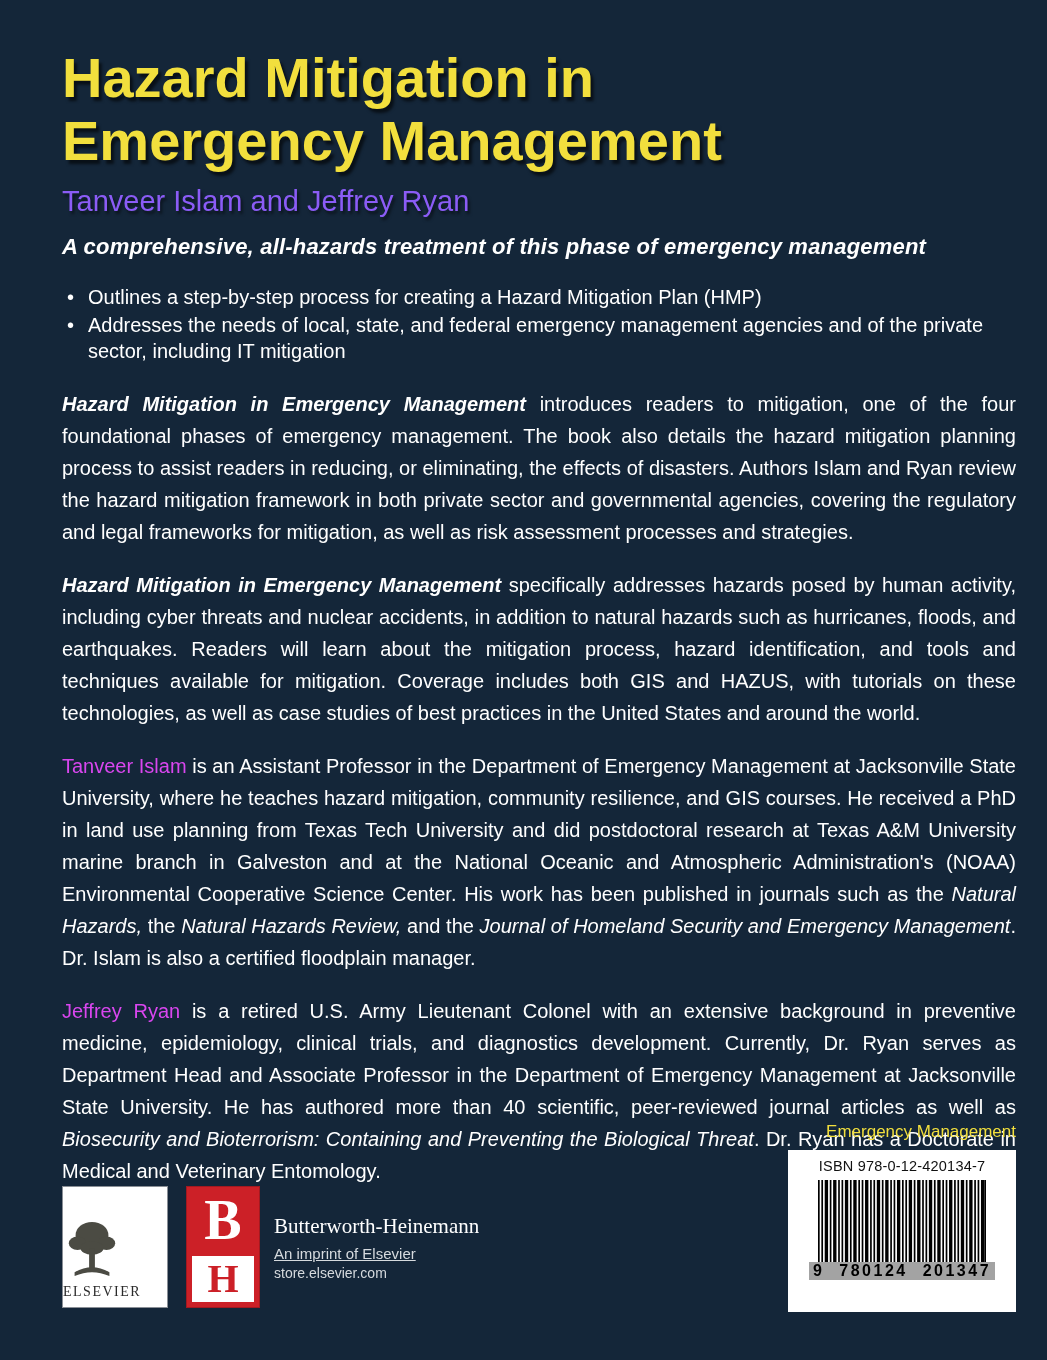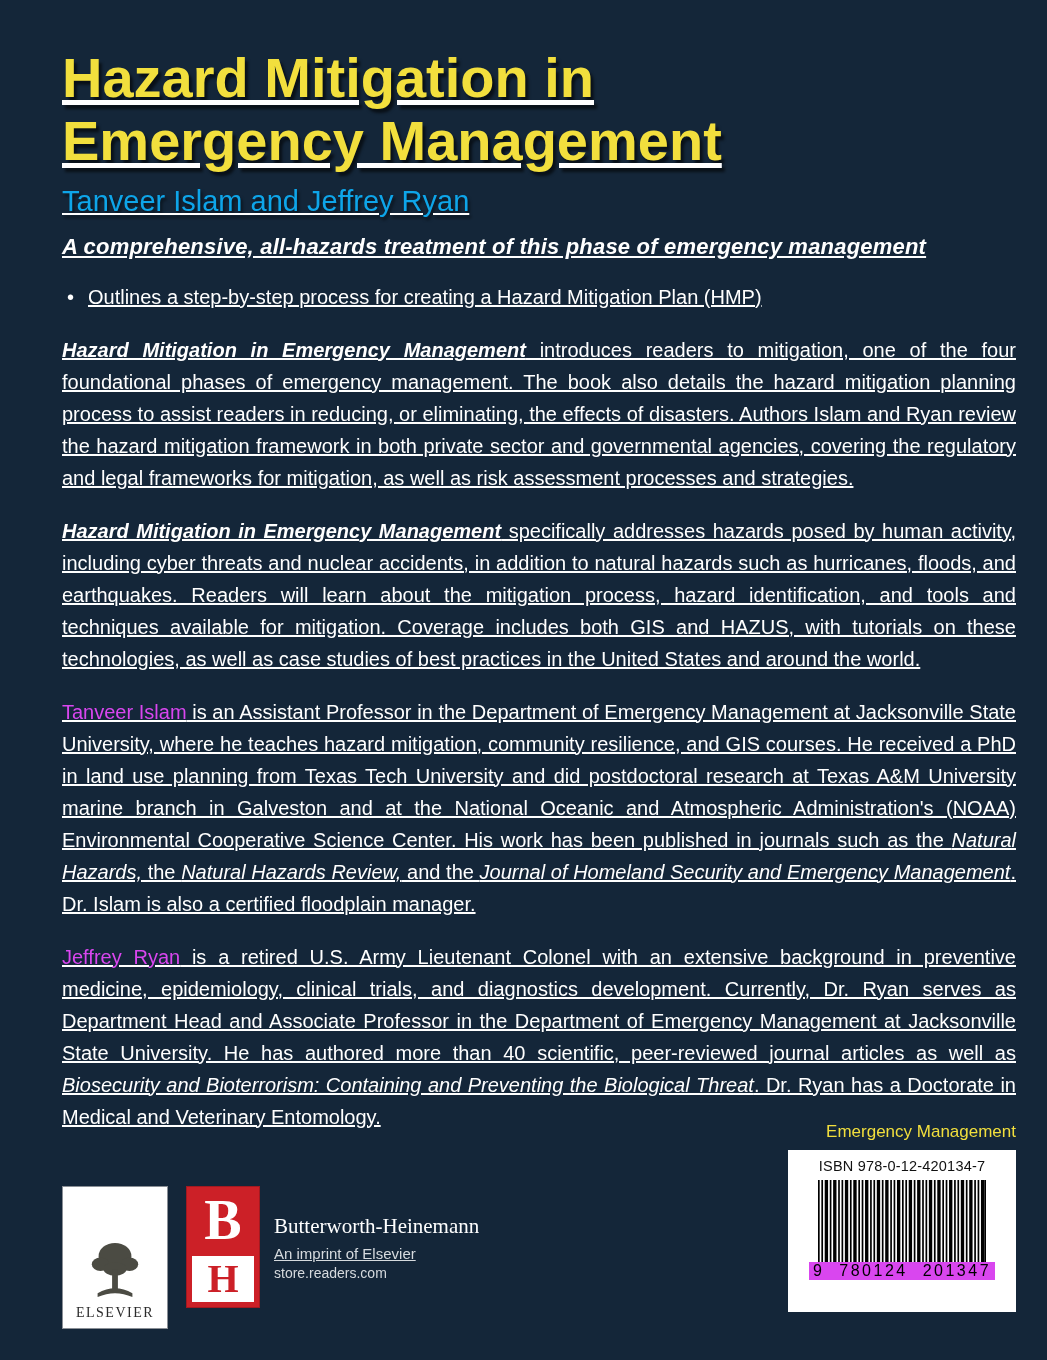--- a/index.html
+++ b/index.html
@@ -5,34 +5,34 @@
   * { margin:0; padding:0; box-sizing:border-box; }
   html,body { width:1047px; height:1360px; }
   body {
     background: linear-gradient(155deg, #172c44 0%, #142639 55%, #1121331 100%), #142639;
     background-color:#142639;
     font-family:"Liberation Sans", sans-serif;
     color:#ffffff;
     overflow:hidden;
     position:relative;
   }
-  .cover { padding:46px 31px 0 62px;text-decoration:underline; }
+  .cover { padding:46px 31px 0 62px; }
 
   .title {
     color:#F2DF3D;
     font-size:56px;
     font-weight:bold;
     line-height:1.13;
     text-shadow:3px 4px 3px rgba(0,0,0,0.6);
     margin-bottom:12px;
   }
   .tline { display:block; }
 
   .authors {
-    color:#0ea5e9;
+    color:#8b5cf6;
     font-size:29px;
     margin-bottom:16px;
     text-shadow:2px 3px 3px rgba(0,0,0,0.5);
   }
 
   .tagline {
     font-style:italic;
     font-weight:bold;
     font-size:22px;
     margin-bottom:24px;
@@ -77,26 +77,26 @@
     position:absolute;
     left:62px;
     right:31px;
     bottom:48px;
     height:162px;
   }
 
   .elsevier-box {
     position:absolute;
     left:0; top:36px;
-    width:106px; height:143px;
+    width:106px; height:122px;
     background:#ffffff;
     border:1px solid #8a8f96;
     display:flex;
     flex-direction:column;
-    align-items:center;
+    align-items:flex-start;
     justify-content:flex-end;
     padding-bottom:7px;
   }
   .elsevier-tree { margin-bottom:4px; }
   .elsevier-word {
     font-family:"Liberation Serif", serif;
     font-size:14px;
     letter-spacing:1.5px;
     color:#2b2b2b;
   }
@@ -167,47 +167,49 @@
   }
   .isbn {
     font-size:14.5px;
     color:#111111;
     margin-bottom:6px;
     letter-spacing:0.2px;
   }
   .bars { display:block; margin:0 auto; }
   .digits {
     display:inline-block;
-    background:#d946ef;
+    background:#a3a3a3;
     margin-top:-16px;
     position:relative;
     padding:0 4px;
     font-size:16px;
     letter-spacing:2.5px;
     word-spacing:8px;
     color:#000000;
     white-space:pre;
+    font-weight:bold;
   }
 </style>
 </head>
 <body>
 
 <div class="cover">
 
   <h1 class="title">
     <span class="tline">Hazard Mitigation in</span>
     <span class="tline">Emergency Management</span>
   </h1>
 
   <div class="authors">Tanveer Islam and Jeffrey Ryan</div>
 
   <div class="tagline">A comprehensive, all-hazards treatment of this phase of emergency management</div>
 
   <ul class="bullets">
     <li><span>Outlines a step-by-step process for creating a Hazard Mitigation Plan (HMP)</span></li>
+    <li><span>Addresses the needs of local, state, and federal emergency management agencies and of the private sector, including IT mitigation</span></li>
   </ul>
 
   <p class="para"><span class="em">Hazard Mitigation in Emergency Management</span><span> introduces readers to mitigation, one of the four foundational phases of emergency management. The book also details the hazard mitigation planning process to assist readers in reducing, or eliminating, the effects of disasters. Authors Islam and Ryan review the hazard mitigation framework in both private sector and governmental agencies, covering the regulatory and legal frameworks for mitigation, as well as risk assessment processes and strategies.</span></p>
   <p class="para"><span class="em">Hazard Mitigation in Emergency Management</span><span> specifically addresses hazards posed by human activity, including cyber threats and nuclear accidents, in addition to natural hazards such as hurricanes, floods, and earthquakes. Readers will learn about the mitigation process, hazard identification, and tools and techniques available for mitigation. Coverage includes both GIS and HAZUS, with tutorials on these technologies, as well as case studies of best practices in the United States and around the world.</span></p>
   <p class="para"><span class="accent">Tanveer Islam</span><span> is an Assistant Professor in the Department of Emergency Management at Jacksonville State University, where he teaches hazard mitigation, community resilience, and GIS courses. He received a PhD in land use planning from Texas Tech University and did postdoctoral research at Texas A&amp;M University marine branch in Galveston and at the National Oceanic and Atmospheric Administration's (NOAA) Environmental Cooperative Science Center. His work has been published in journals such as the </span><span class="it">Natural Hazards,</span><span> the </span><span class="it">Natural Hazards Review,</span><span> and the </span><span class="it">Journal of Homeland Security and Emergency Management</span><span>. Dr. Islam is also a certified floodplain manager.</span></p>
   <p class="para"><span class="accent">Jeffrey Ryan</span><span> is a retired U.S. Army Lieutenant Colonel with an extensive background in preventive medicine, epidemiology, clinical trials, and diagnostics development. Currently, Dr. Ryan serves as Department Head and Associate Professor in the Department of Emergency Management at Jacksonville State University. He has authored more than 40 scientific, peer-reviewed journal articles as well as </span><span class="it">Biosecurity and Bioterrorism: Containing and Preventing the Biological Threat</span><span>. Dr. Ryan has a Doctorate in Medical and Veterinary Entomology.</span></p>
 
 </div>
 
 <div class="category">Emergency Management</div>
@@ -231,21 +233,21 @@
   <div class="bh-logo">
     <div class="bh-b">B</div>
     <div class="bh-h-panel">
       <span class="bh-h">H</span>
     </div>
   </div>
 
   <div class="imprint">
     <div class="imprint-name">Butterworth-Heinemann</div>
     <div class="imprint-line">An imprint of Elsevier</div>
-    <div class="imprint-url">store.readers.com</div>
+    <div class="imprint-url">store.elsevier.com</div>
   </div>
 
   <div class="barcode-box">
     <div class="isbn">ISBN 978-0-12-420134-7</div>
     <svg class="bars" width="168" height="82" viewBox="0 0 100 44" preserveAspectRatio="none">
       <g fill="#000000">
         <rect x="0" y="0" width="1" height="44"></rect>
           <rect x="2" y="0" width="1" height="44"></rect>
         <rect x="4" y="0" width="2" height="44"></rect>
           <rect x="7" y="0" width="1" height="44"></rect>

